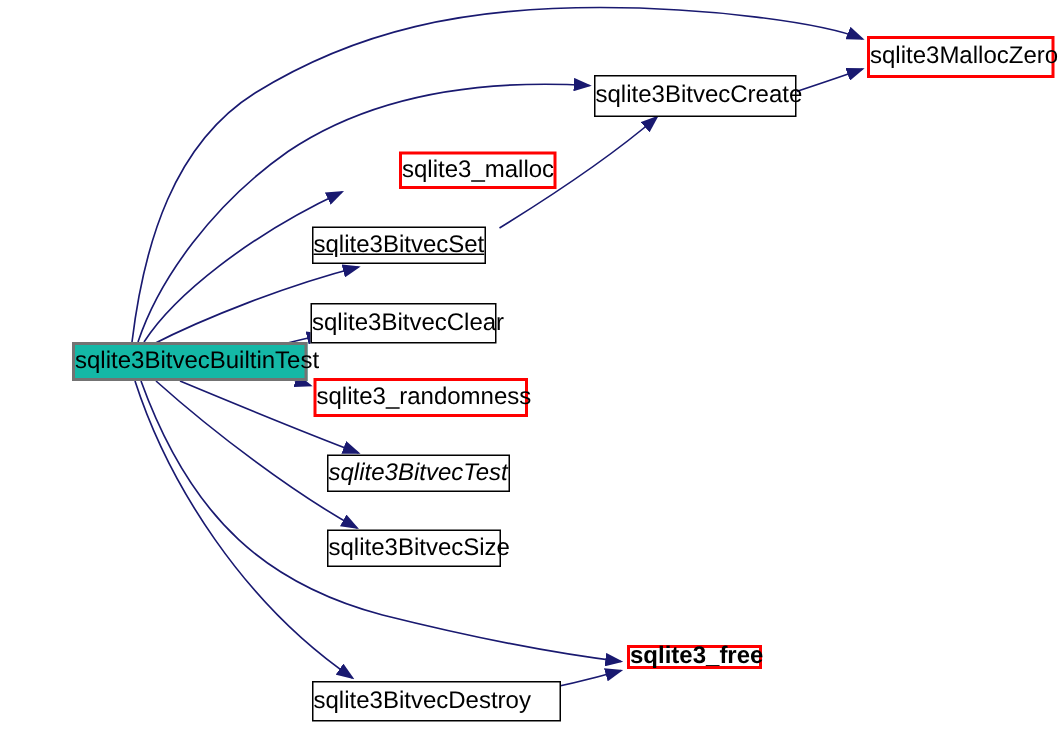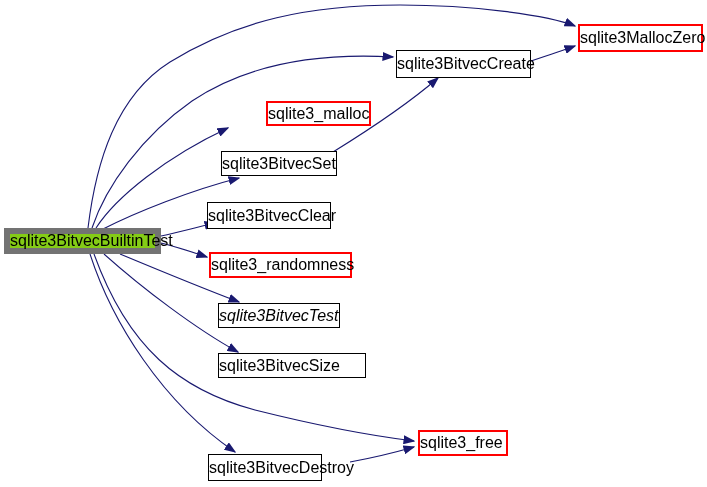--- a/index.html
+++ b/index.html
@@ -26,23 +26,24 @@
     background: #ffffff;
     border: 1.5px solid #000000;
     display: flex;
     align-items: center;
     font-size: 16px;
     color: #000000;
     white-space: nowrap;
     cursor: pointer;
   }
   .graph-node.current {
-    background: #84cc16;
-    border: 6px solid #737373;
+    background: #14b8a6;
+    border: 2px solid #737373;
     cursor: default;
+    margin-left: 44px;
   }
   .graph-node.truncated {
     border: 2px solid #ff0000;
   }
   .edge-path {
     fill: none;
     stroke-width: 1.1;
   }
 </style>
 </head>
@@ -77,35 +78,35 @@
       </div>
       <div class="graph-node truncated" style="left: 578px; top: 24px; width: 125px; height: 28px;">
         <span>sqlite3MallocZero</span>
       </div>
       <div class="graph-node" style="left: 396px; top: 50px; width: 135px; height: 28px;">
         <span>sqlite3BitvecCreate</span>
       </div>
       <div class="graph-node truncated" style="left: 227px; top: 101px; width: 105px; height: 25px; margin-left: 39px;">
         <span>sqlite3_malloc</span>
       </div>
-      <div class="graph-node" style="left: 221px; top: 151px; width: 116px; height: 25px;">
+      <div class="graph-node" style="left: 208px; top: 151px; width: 116px; height: 25px; text-decoration: underline;">
         <span>sqlite3BitvecSet</span>
       </div>
       <div class="graph-node" style="left: 207px; top: 202px; width: 124px; height: 27px;">
         <span>sqlite3BitvecClear</span>
       </div>
       <div class="graph-node truncated" style="left: 209px; top: 252px; width: 143px; height: 26px;">
         <span>sqlite3_randomness</span>
       </div>
       <div class="graph-node" style="left: 218px; top: 303px; width: 122px; height: 25px; font-style: italic;">
         <span>sqlite3BitvecTest</span>
       </div>
-      <div class="graph-node" style="left: 218px; top: 353px; width: 148px; height: 25px;">
+      <div class="graph-node" style="left: 218px; top: 353px; width: 116px; height: 25px;">
         <span>sqlite3BitvecSize</span>
       </div>
-      <div class="graph-node" style="left: 208px; top: 454px; width: 114px; height: 27px;">
+      <div class="graph-node" style="left: 208px; top: 454px; width: 166px; height: 27px;">
         <span>sqlite3BitvecDestroy</span>
       </div>
-      <div class="graph-node truncated" style="left: 418px; top: 430px; width: 90px; height: 26px;">
+      <div class="graph-node truncated" style="left: 418px; top: 430px; width: 90px; height: 16px; font-weight: bold;">
         <span>sqlite3_free</span>
       </div>
     </div>
 </div>
 
 </body></html>

